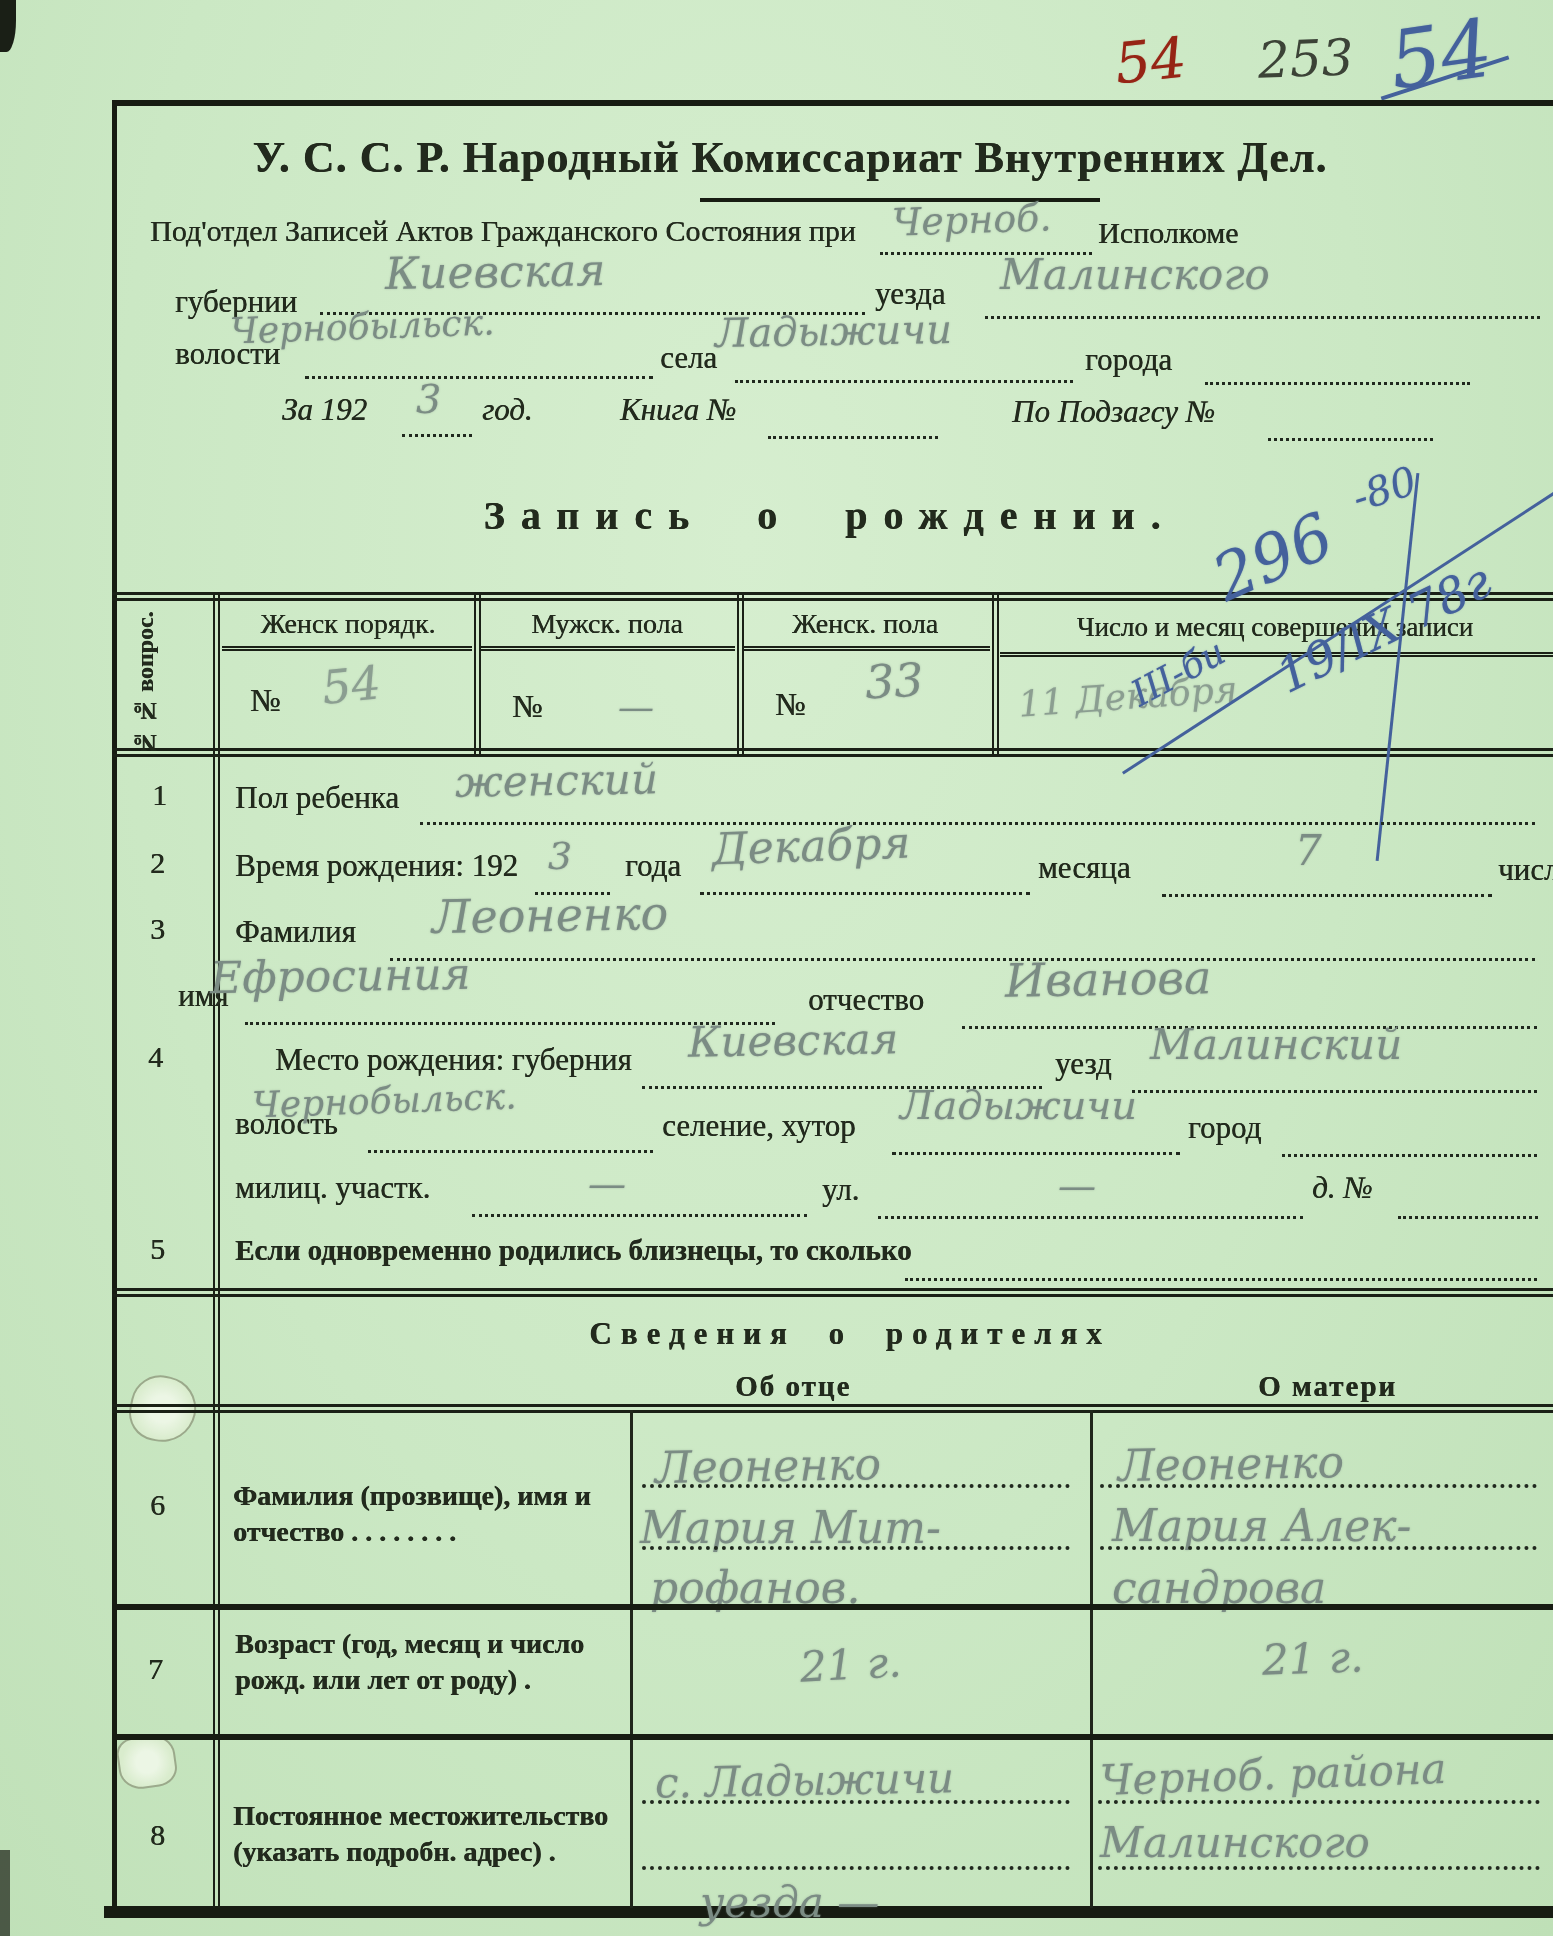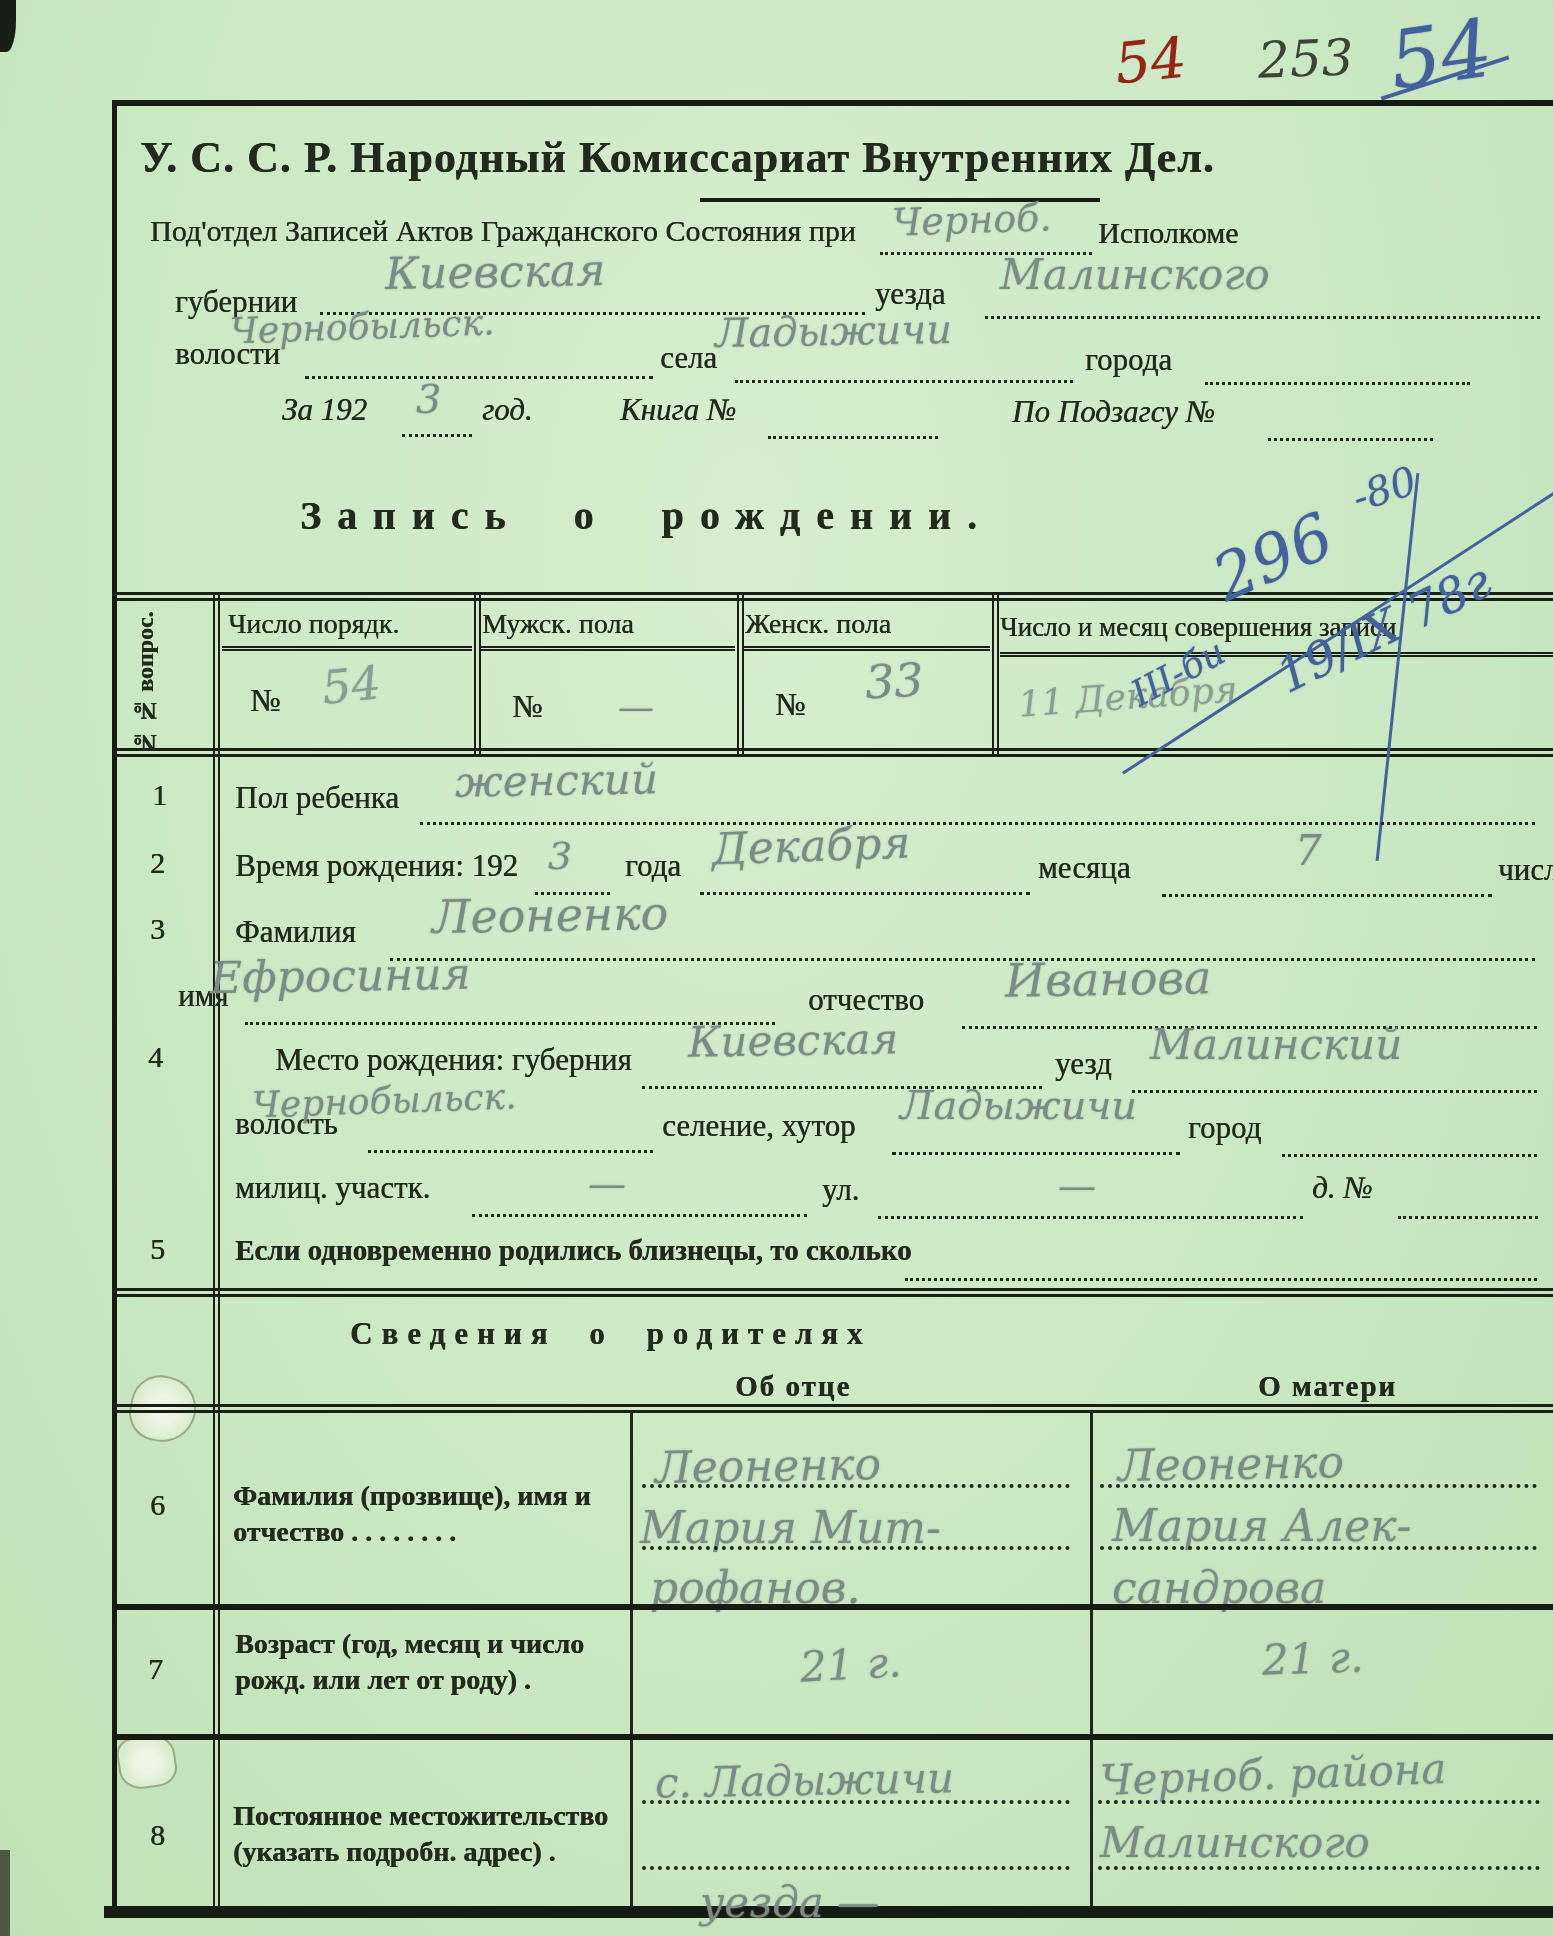--- a/index.html
+++ b/index.html
@@ -4,21 +4,21 @@
 <style>
   html,body{margin:0;padding:0;background:#c9e7c2;}
   #page{position:relative;width:1553px;height:1936px;overflow:hidden;
     background:
       radial-gradient(ellipse at 48% 28%, #d6eecf 0%, #cbe8c4 55%, #bfe0b7 100%);
     font-family:"Liberation Serif", serif;color:#222a1d;}
   .abs{position:absolute;}
   .printed{font-family:"Liberation Serif",serif;color:#222a1d;text-shadow:0.4px 0 0 currentColor;white-space:nowrap;}
   .b{font-weight:bold;}
   .i{font-style:italic;}
-  .ctr{text-align:left;white-space:normal;}
+  .ctr{text-align:center;white-space:normal;}
   .hw{font-family:"DejaVu Serif",serif;font-style:italic;color:#7b8c84;
       text-shadow:0 0 2px rgba(123,140,132,.55);white-space:nowrap;}
   .hw.faint{opacity:.8;}
   .blue{font-family:"DejaVu Serif",serif;font-style:italic;color:#44619c;
       text-shadow:0 0 1.5px rgba(68,97,156,.5);white-space:nowrap;}
   .red{font-family:"DejaVu Serif",serif;font-style:italic;color:#962415;
       text-shadow:0 0 1px rgba(150,36,21,.5);white-space:nowrap;}
   .ink{font-family:"DejaVu Serif",serif;font-style:italic;color:#3c4337;white-space:nowrap;}
   .blank{border-bottom:3px dotted #20281e;}
   .dotrule{border-top:4px dotted #20281e;height:0;}
@@ -87,21 +87,21 @@
 
   <div class="abs dblh" style="left:112px;top:592px;width:1441px;"></div>
   <div class="abs dblh" style="left:112px;top:748px;width:1441px;"></div>
   <div class="abs dblv" style="left:213px;top:592px;height:1316px;"></div>
   <div class="abs dblv" style="left:474px;top:592px;height:164px;"></div>
   <div class="abs dblv" style="left:737px;top:592px;height:164px;"></div>
   <div class="abs dblv" style="left:992px;top:592px;height:164px;"></div>
 
   <div class="abs printed b vtext" style="left:126px;top:606px;height:150px;width:82px;font-size:24px;line-height:38px;">№ № вопрос.</div>
 
-  <div class="abs printed ctr" style="left:228px;top:608px;width:240px;font-size:28px;">Число порядк.</div>
+  <div class="abs printed ctr" style="left:228px;top:608px;width:240px;font-size:28px;">Женск порядк.</div>
   <div class="abs dblthin" style="left:222px;top:646px;width:250px;"></div>
   <div class="abs printed" style="left:250px;top:682px;font-size:32px;">№</div>
   <div class="abs hw faint" style="left:322px;top:658px;font-size:46px;transform:rotate(-6deg);">54</div>
 
   <div class="abs printed ctr" style="left:482px;top:608px;width:250px;font-size:28px;">Мужск. пола</div>
   <div class="abs dblthin" style="left:480px;top:646px;width:255px;"></div>
   <div class="abs printed" style="left:512px;top:688px;font-size:32px;">№</div>
   <div class="abs hw" style="left:618px;top:686px;font-size:36px;">—</div>
 
   <div class="abs printed ctr" style="left:745px;top:608px;width:240px;font-size:28px;">Женск. пола</div>

